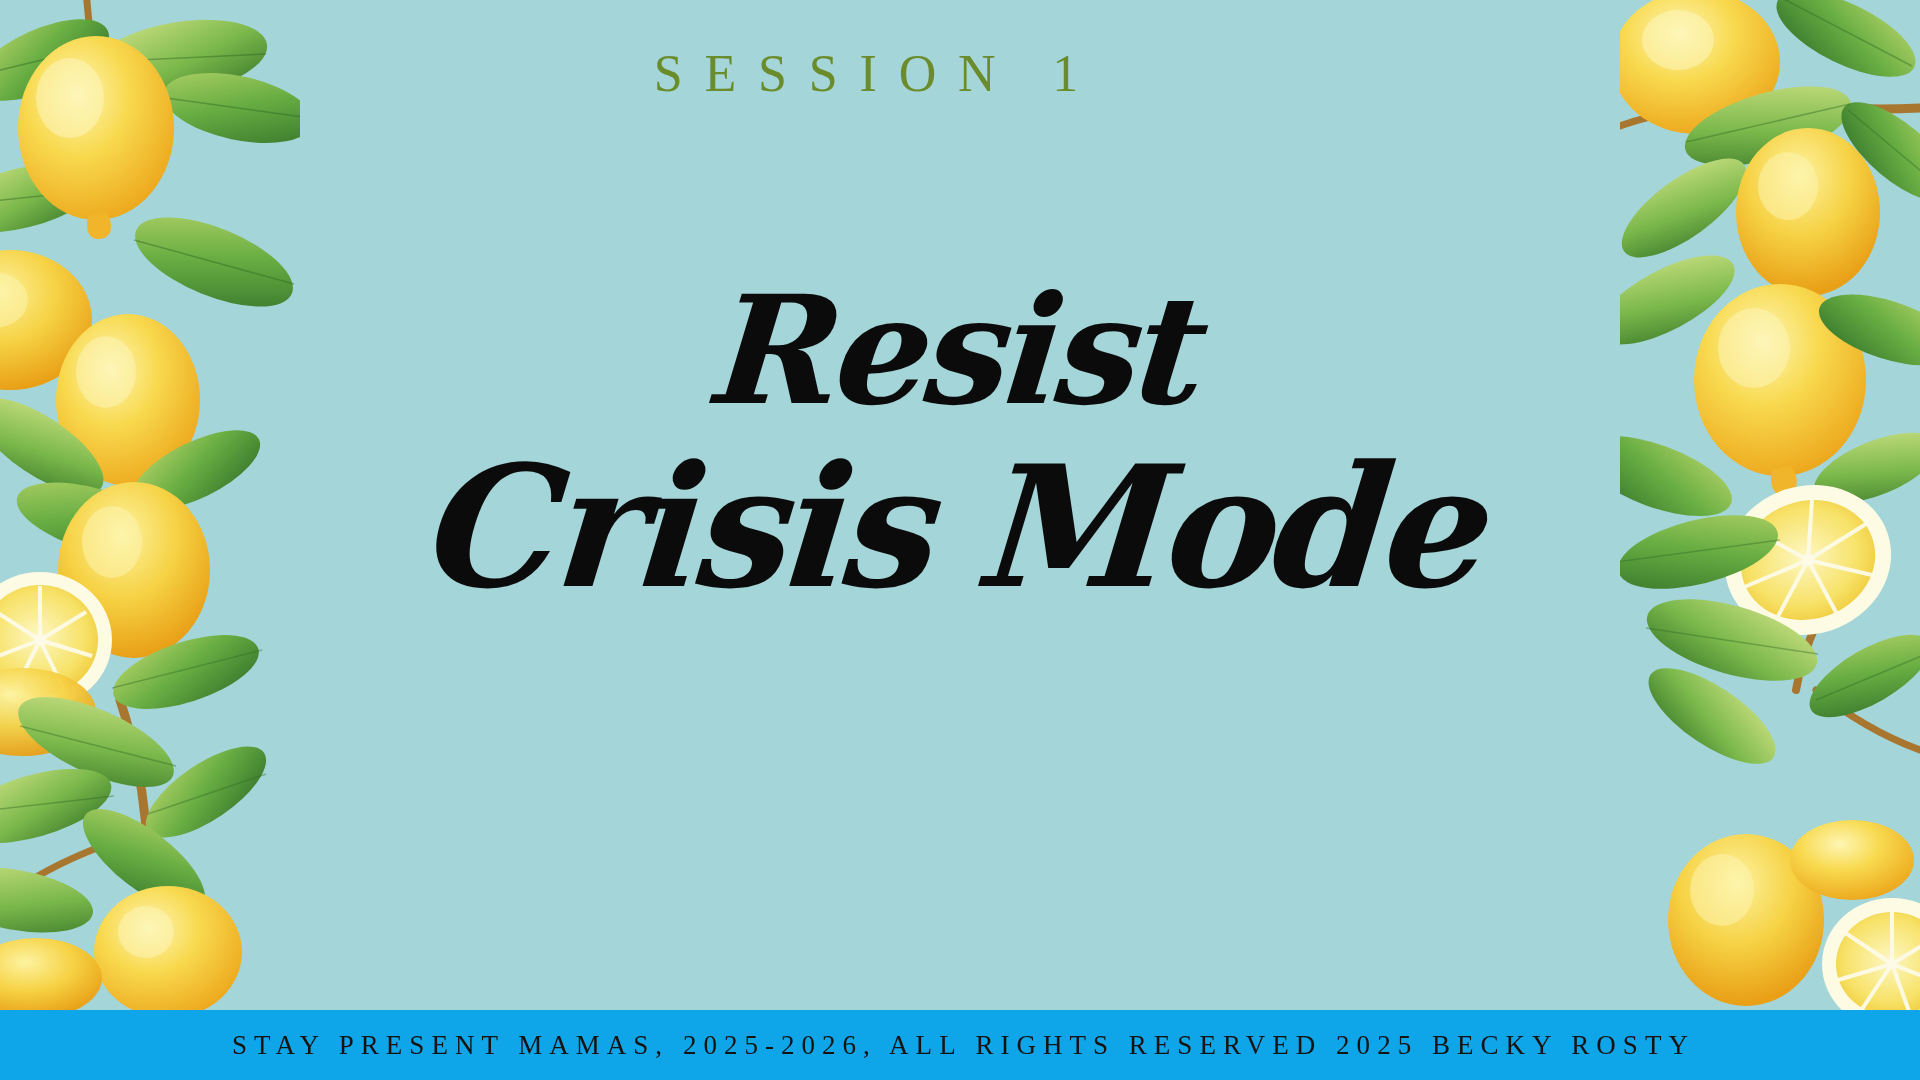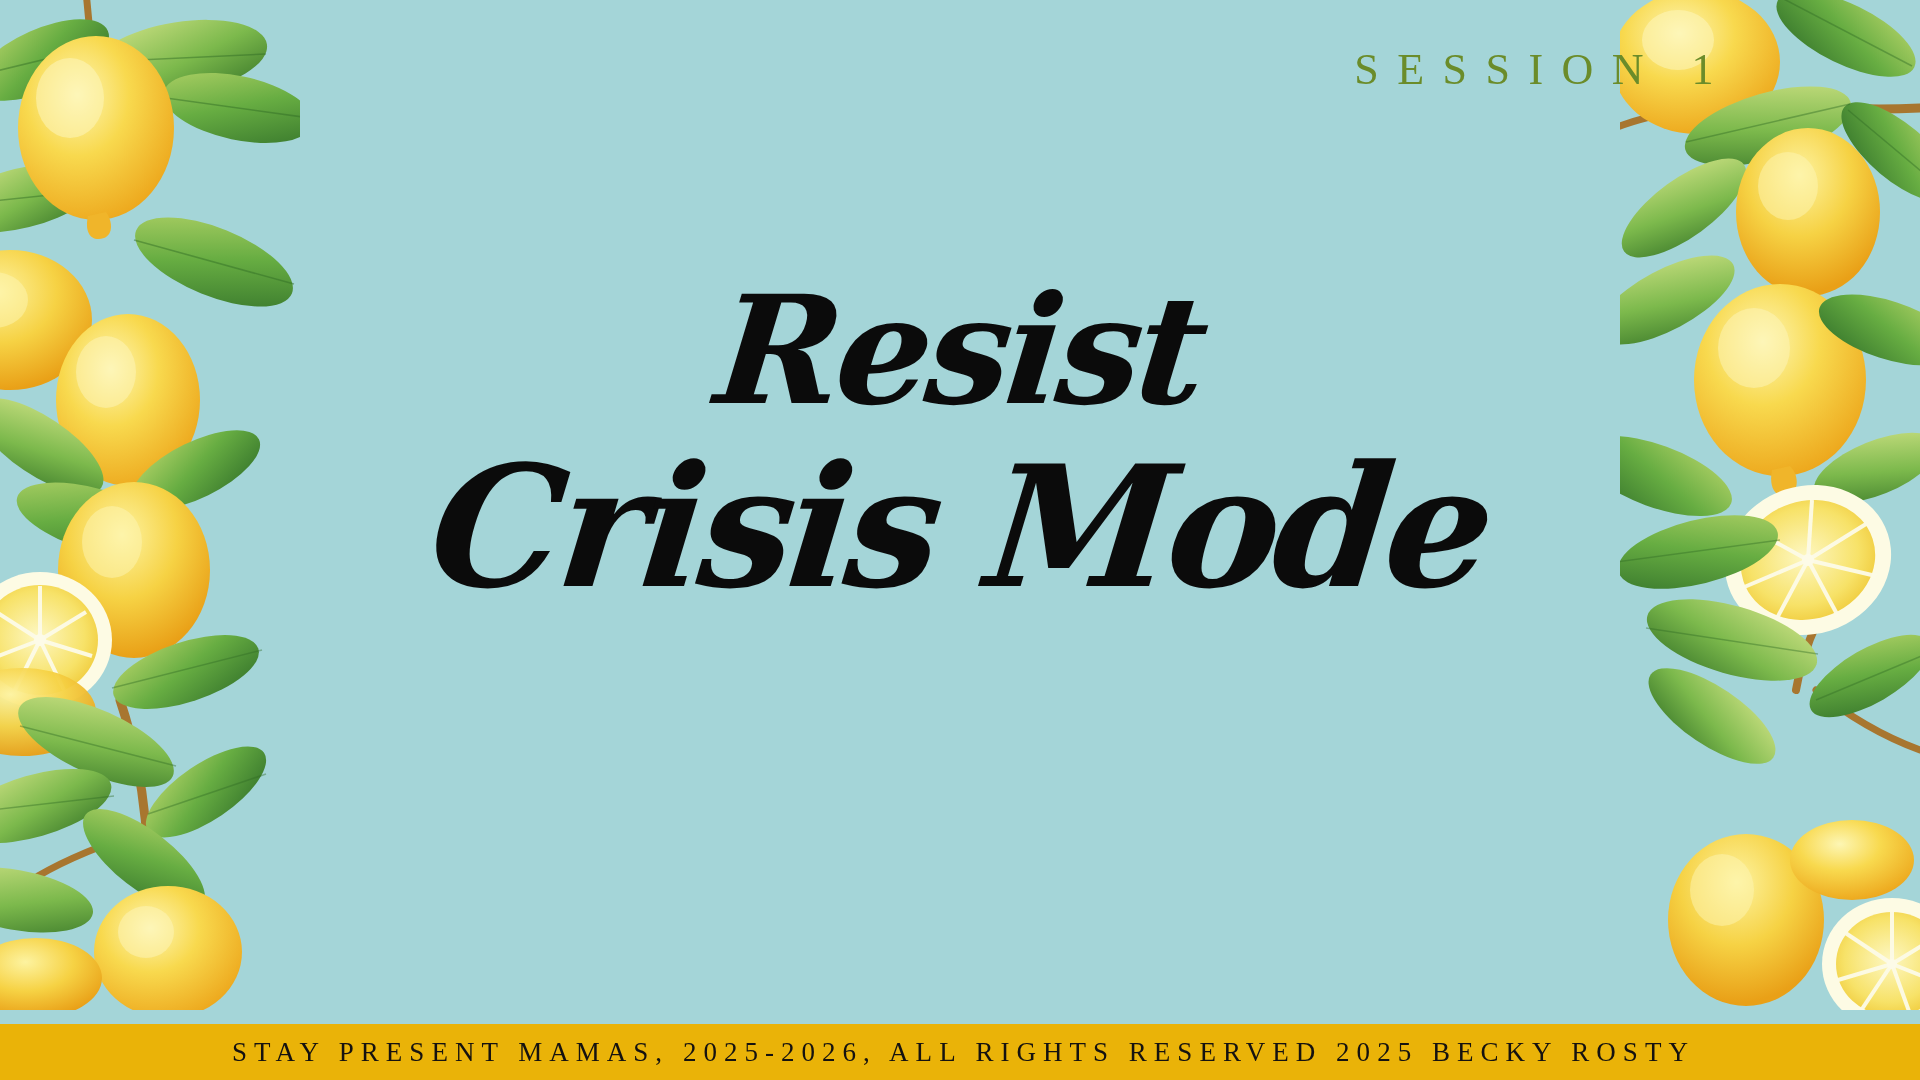--- a/index.html
+++ b/index.html
@@ -35,23 +35,23 @@
   .border-right { right: 0; }
 
   .border-art svg { display: block; width: 100%; height: 100%; }
 
   
   #session-label {
     position: absolute;
     top: 48px;
     left: 0;
     width: 1732px;
-    text-align: right;
+    text-align: center;
     font-family: "Liberation Serif", "DejaVu Serif", serif;
-    font-size: 44px;
+    font-size: 52px;
     font-weight: 400;
     letter-spacing: 0.42em;
     text-indent: 0.42em;
     color: #6b8c2a;
     line-height: 1;
     white-space: nowrap;
   }
 
   
   #title-block {
@@ -79,22 +79,22 @@
     letter-spacing: -0.035em;
     margin-top: 28px;
   }
 
   
   #footer-banner {
     position: absolute;
     left: 0;
     bottom: 0;
     width: 1920px;
-    height: 56px;
-    background: #eab308;
+    height: 70px;
+    background: #0ea5e9;
     display: flex;
     align-items: center;
     justify-content: center;
   }
   #footer-text {
     font-family: "Liberation Serif", "DejaVu Serif", serif;
     font-size: 27px;
     font-weight: 400;
     letter-spacing: 0.26em;
     text-indent: 0.26em;

